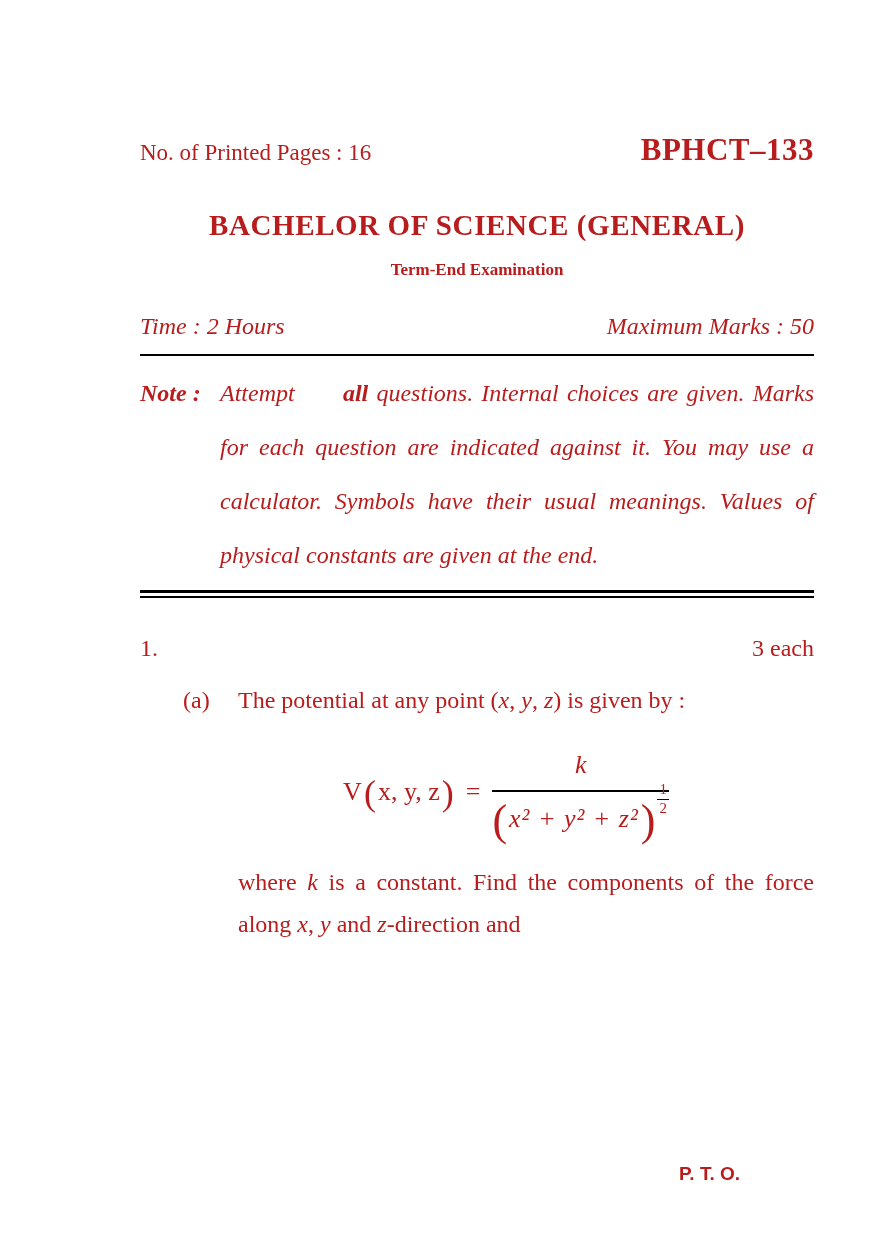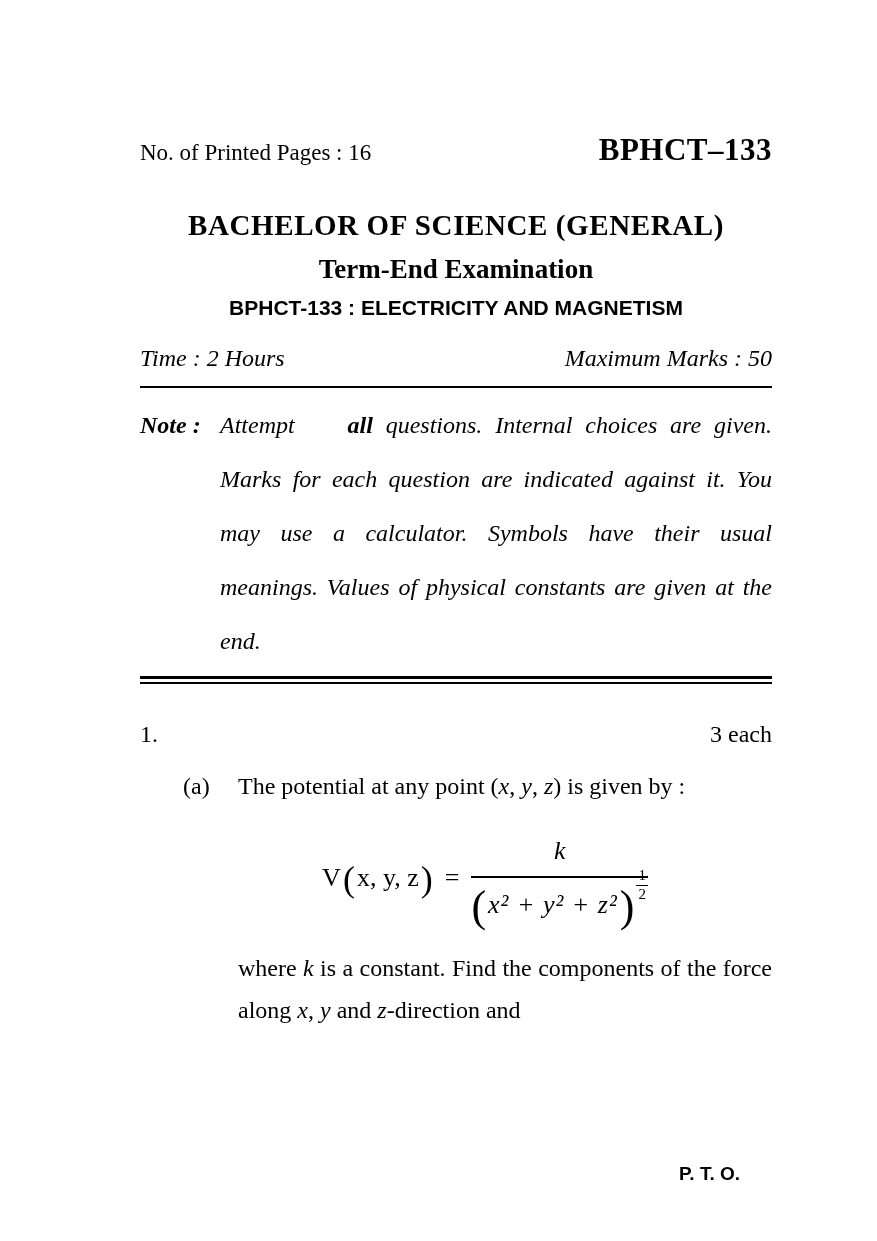--- a/index.html
+++ b/index.html
@@ -2,35 +2,35 @@
 <html><head>
 <meta charset="utf-8">
 <style>
   * { margin:0; padding:0; box-sizing:border-box; }
   html,body { background:#ffffff; }
   .page {
     position:relative;
     width:877px; height:1241px;
     margin:0 auto;
     background:#ffffff;
-    color:#000000;
+    color:#b91c1c;
     font-family:"Liberation Serif", serif;
-    padding:132px 105px 0 140px;
+    padding:132px 63px 0 140px;
     overflow:hidden;
   }
   
   .top-row { display:flex; justify-content:space-between; align-items:baseline; margin-bottom:38px; }
   .printed-pages { font-size:23px; }
   .paper-code { font-size:31px; font-weight:bold; letter-spacing:0.5px; }
 
   
   .h-center { text-align:center; }
   .degree1 { font-size:29px; font-weight:bold; letter-spacing:0.6px; line-height:38px; margin-bottom:8px; }
   .degree2 { font-size:29px; font-weight:bold; line-height:38px; margin-bottom:12px; }
-  .exam-title { font-size:27px; font-weight:bold; line-height:35px; margin-bottom:6px; }
+  .exam-title { font-size:17px; font-weight:bold; line-height:35px; margin-bottom:24px; }
   .exam-session { font-size:27px; font-weight:bold; line-height:35px; margin-bottom:14px; }
   .course-line { font-family:"Liberation Sans", sans-serif; font-size:21px; font-weight:bold; line-height:30px; margin-bottom:20px; }
 
   .time-row { display:flex; justify-content:space-between; font-style:italic; font-size:24px; line-height:31px; margin-bottom:12px; }
 
   .rule-single { border-top:2px solid #000; margin-bottom:10px; }
   .rule-double { height:8px; border-top:3px solid #000; border-bottom:2px solid #000; margin-bottom:34px; }
 
   
   .note { display:flex; margin-bottom:8px; }
@@ -77,21 +77,20 @@
 
 <div class="page">
 
   <div class="top-row">
     <span class="printed-pages">No. of Printed Pages : 16</span>
     <span class="paper-code">BPHCT–133</span>
   </div>
 
   <div class="h-center degree1">BACHELOR OF SCIENCE (GENERAL)</div>
   <div class="h-center exam-title">Term-End Examination</div>
-  <div class="h-center course-line">BPHCT-133 : ELECTRICITY AND MAGNETISM</div>
 
   <div class="time-row">
     <span>Time : 2 Hours</span>
     <span>Maximum Marks : 50</span>
   </div>
 
   <div class="rule-single"></div>
 
   <div class="note">
     <div class="note-label">Note :</div>

